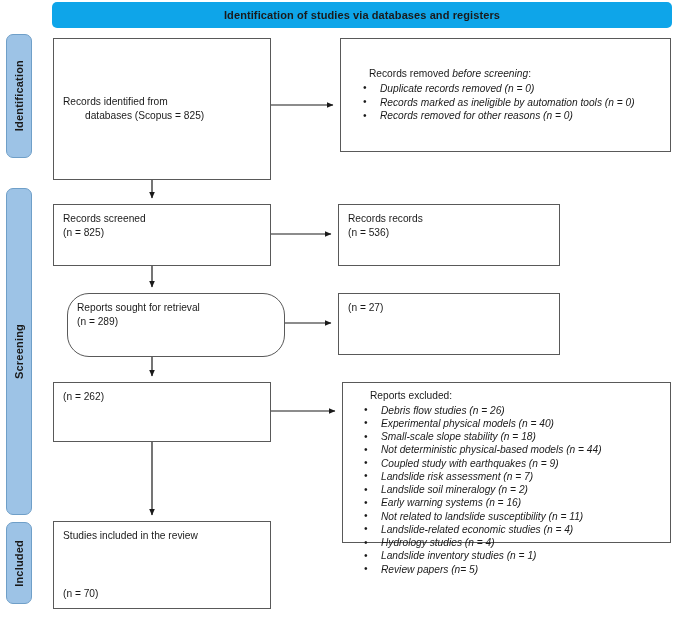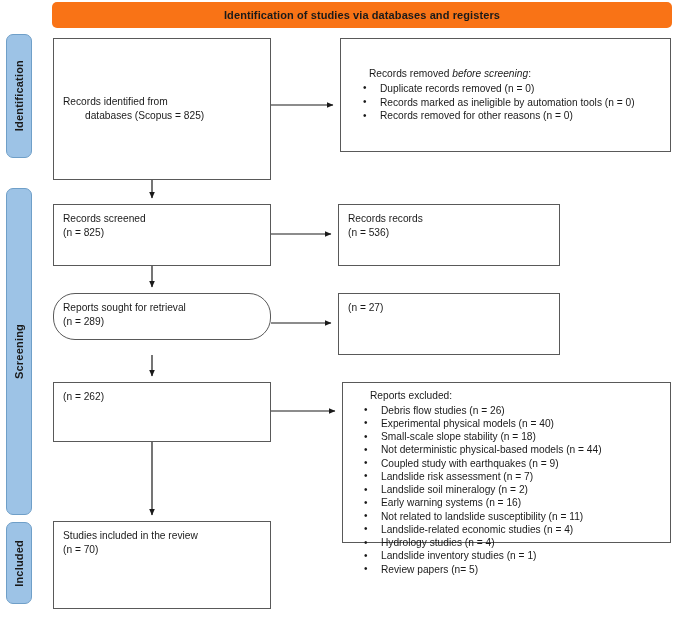--- a/index.html
+++ b/index.html
@@ -11,21 +11,21 @@
     color:#1a1a1a;
     overflow:hidden;
     position:relative;
   }
   #canvas{position:absolute;left:0;top:0;width:685px;height:626px;}
 
   
   .header-band{
     position:absolute;
     left:52px;top:2px;width:620px;height:26px;
-    background:#f97316;
+    background:#0ea5e9;
     border-radius:5px;
     display:flex;align-items:center;justify-content:center;
     box-sizing:border-box;
   }
   .header-band .title{
     font-size:11px;font-weight:bold;color:#1a1a1a;letter-spacing:.1px;
     text-align:center;line-height:1.1;
   }
 
   
@@ -59,39 +59,39 @@
     line-height:1.33;
     color:#1a1a1a;
   }
   .box .ln{white-space:pre-wrap;}
   .box .indent{padding-left:22px;}
 
   
   #box-identified{left:53px;top:38px;width:218px;height:142px;
       display:flex;flex-direction:column;justify-content:center;}
   #box-screened{left:53px;top:204px;width:218px;height:62px;}
-  #box-sought{left:53px;top:293px;width:218px;height:47px;border-radius:22px;}
+  #box-sought{left:67px;top:293px;width:218px;height:64px;border-radius:22px;}
   #box-assessed{left:53px;top:382px;width:218px;height:60px;}
   #box-included{left:53px;top:521px;width:218px;height:88px;
-      display:flex;flex-direction:column;justify-content:flex-start;}
+      display:flex;flex-direction:column;justify-content:space-between;}
 
   
   #box-removed{left:340px;top:38px;width:331px;height:114px;
       display:flex;flex-direction:column;justify-content:center;}
   #box-excluded-screen{left:338px;top:204px;width:222px;height:62px;}
   #box-notretrieved{left:338px;top:293px;width:222px;height:62px;}
   #box-excluded-elig{left:342px;top:382px;width:329px;height:161px;padding:6px 8px;}
 
   .box .head{margin-bottom:1px;padding-left:19px;}
   .box .head em{font-style:italic;}
 
   
   ul.bul{
     list-style:none;
-    margin:0;padding:0;
+    margin:0;padding:0;font-style:italic;
   }
   ul.bul li{
     position:relative;
     padding-left:30px;
     margin:0;
     line-height:1.33;
     font-size:10.2px;
   }
   ul.bul li::before{
     content:"\2022";

